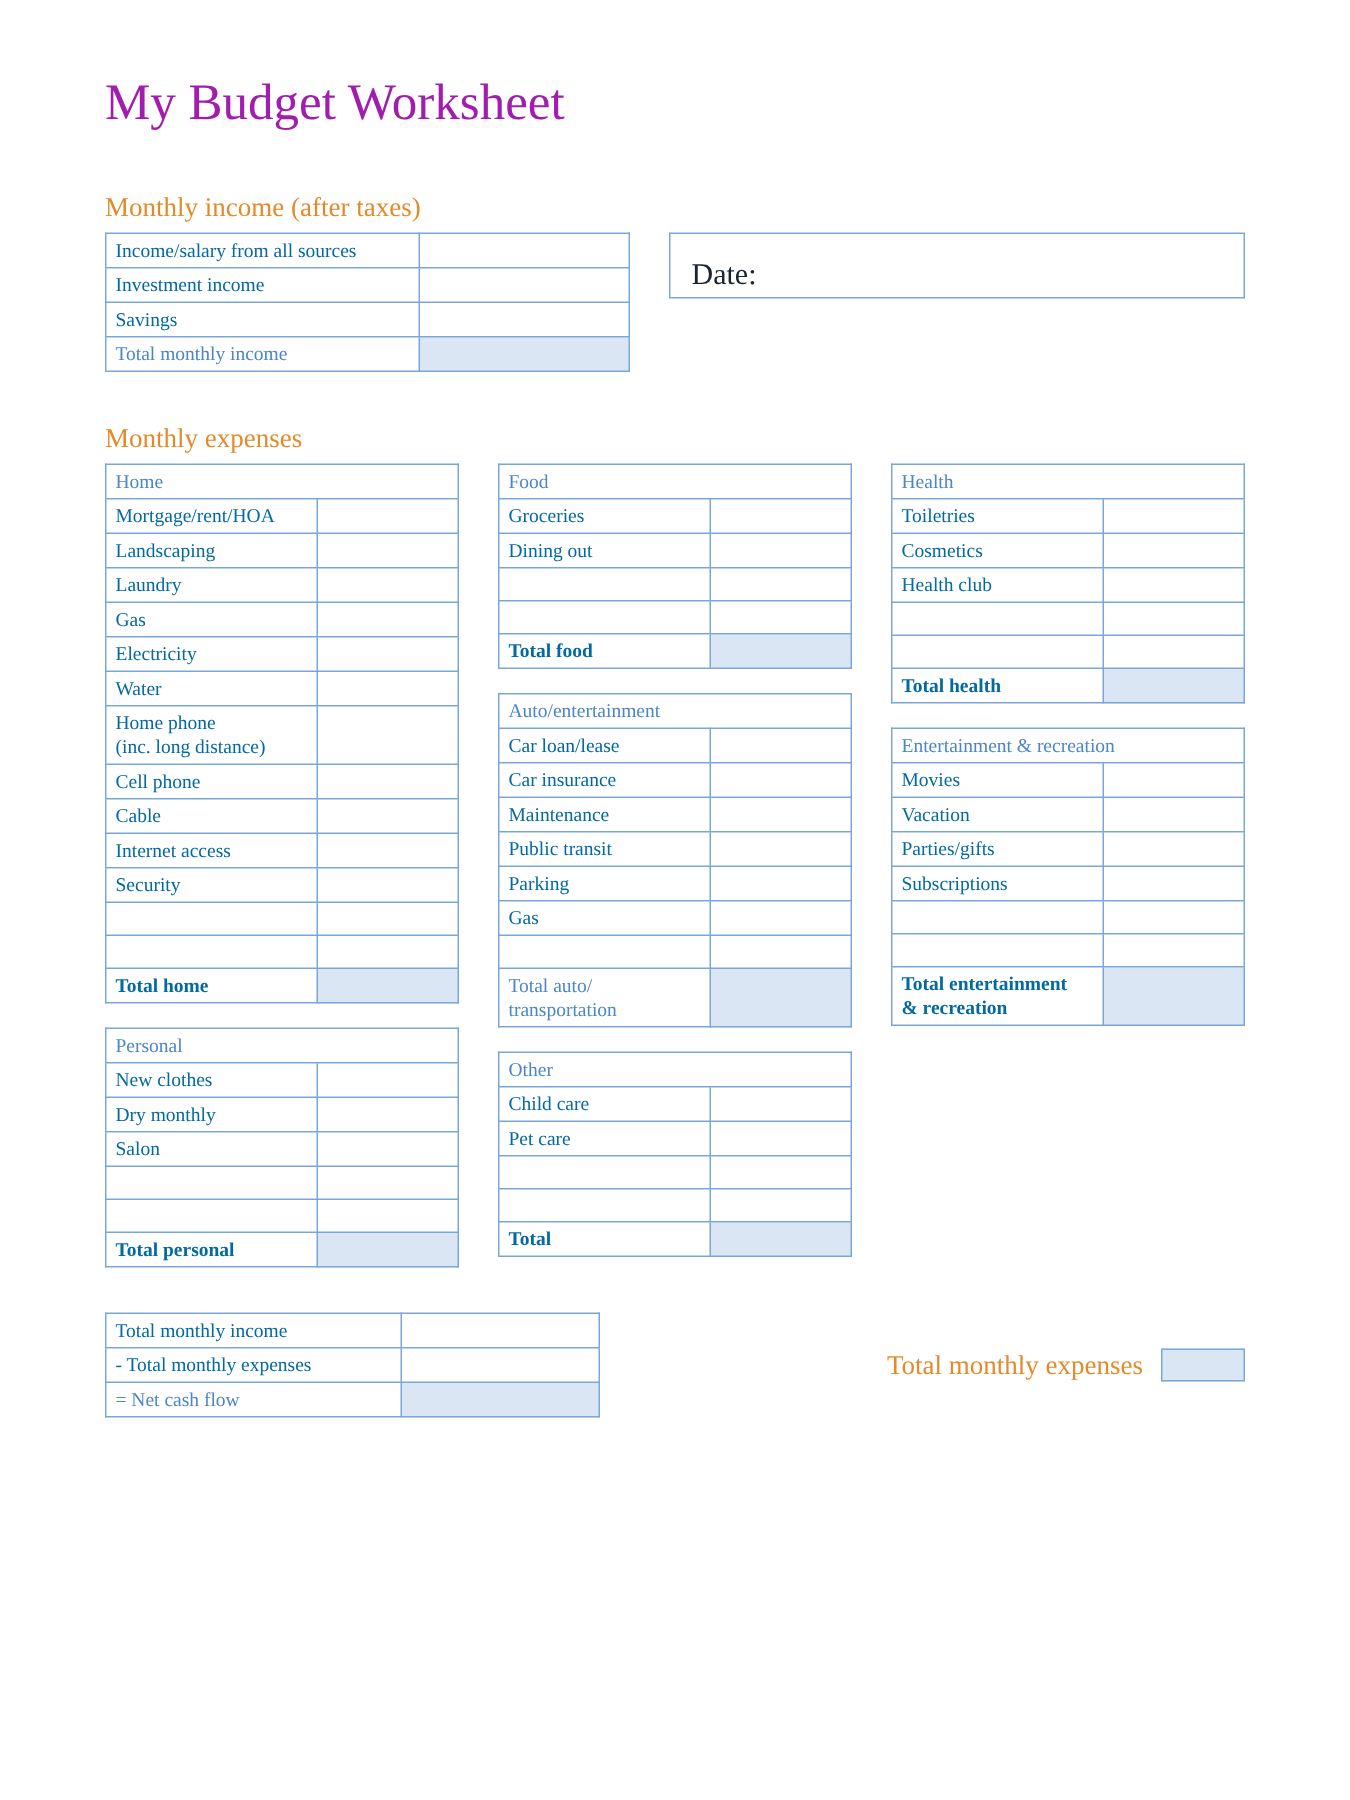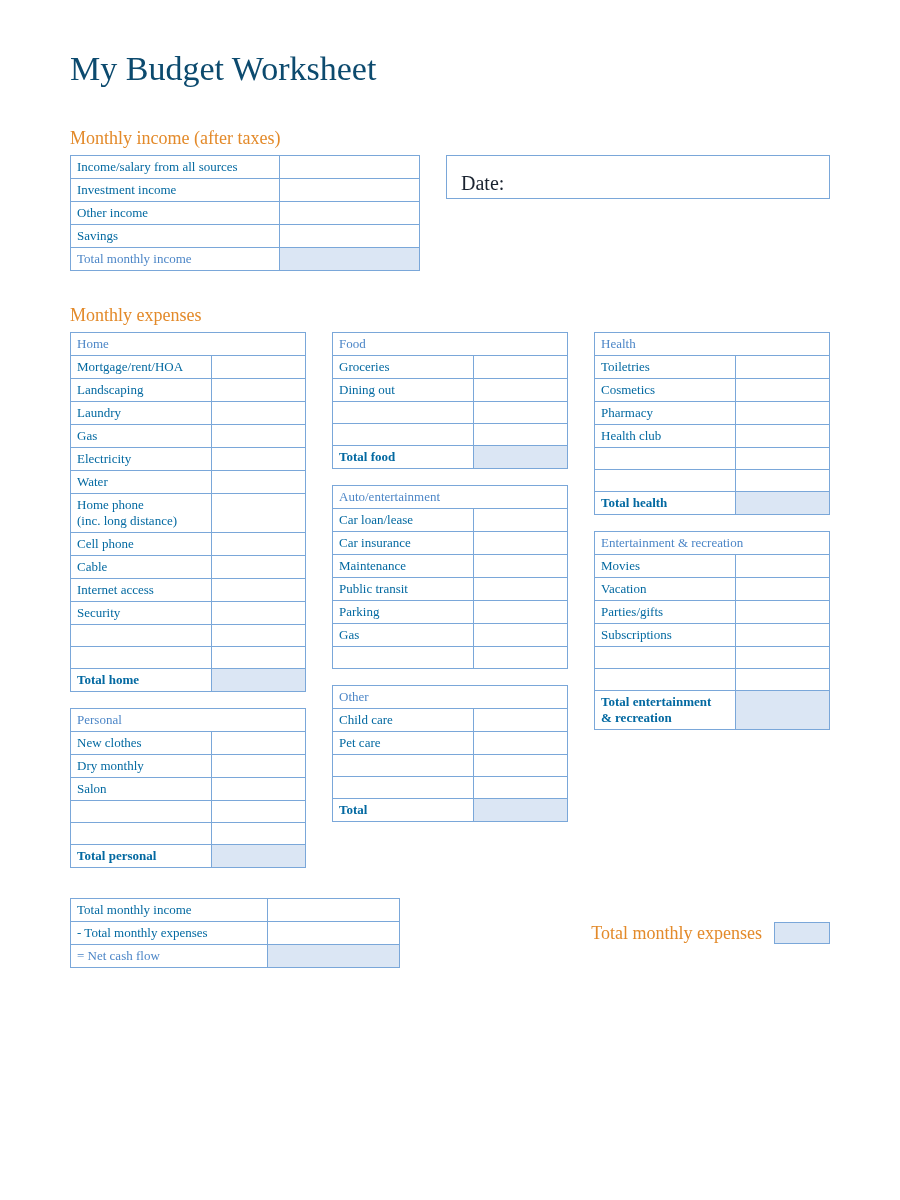--- a/index.html
+++ b/index.html
@@ -5,21 +5,21 @@
   * { box-sizing: border-box; }
   body {
     background: #ffffff;
     font-family: Georgia, 'Times New Roman', serif;
     color: #1a2330;
     margin: 0;
     padding: 50px 70px;
     width: 900px;
   }
   h1.title {
-    color: #0c4a6e;
+    color: #a21caf;
     font-weight: 400;
     font-size: 34px;
     margin: 0 0 40px 0;
   }
   h2.section {
     color: #e38a2a;
     font-weight: 400;
     font-size: 18px;
     margin: 14px 0 6px 0;
   }
@@ -71,24 +71,20 @@
       <tbody>
           <tr>
             <td class="lbl">Income/salary from all sources</td>
             <td class="val"></td>
           </tr>
       <tr>
             <td class="lbl">Investment income</td>
             <td class="val"></td>
           </tr>
       <tr>
-            <td class="lbl">Other income</td>
-            <td class="val"></td>
-          </tr>
-      <tr>
             <td class="lbl">Savings</td>
             <td class="val"></td>
           </tr>
       <tr>
             <td class="lbl blue">Total monthly income</td>
             <td class="val shade"></td>
           </tr>
     </tbody>
       </table>
   </div>
@@ -254,20 +250,24 @@
             <td class="val"></td>
           </tr>
       <tr>
             <td class="lbl">Gas</td>
             <td class="val"></td>
           </tr>
       <tr>
             <td class="lbl"></td>
             <td class="val"></td>
           </tr>
+      <tr>
+            <td class="lbl blue tall"><span>Total auto/</span><br><span>transportation</span></td>
+            <td class="val shade"></td>
+          </tr>
     </tbody>
       </table>
 
     <table class="grid">
       <tbody>
           <tr>
             <td class="head" colspan="2">Other</td>
           </tr>
       <tr>
             <td class="lbl">Child care</td>
@@ -298,24 +298,20 @@
       <tbody>
           <tr>
             <td class="head" colspan="2">Health</td>
           </tr>
       <tr>
             <td class="lbl">Toiletries</td>
             <td class="val"></td>
           </tr>
       <tr>
             <td class="lbl">Cosmetics</td>
-            <td class="val"></td>
-          </tr>
-      <tr>
-            <td class="lbl">Pharmacy</td>
             <td class="val"></td>
           </tr>
       <tr>
             <td class="lbl">Health club</td>
             <td class="val"></td>
           </tr>
       <tr>
             <td class="lbl"></td>
             <td class="val"></td>
           </tr>

